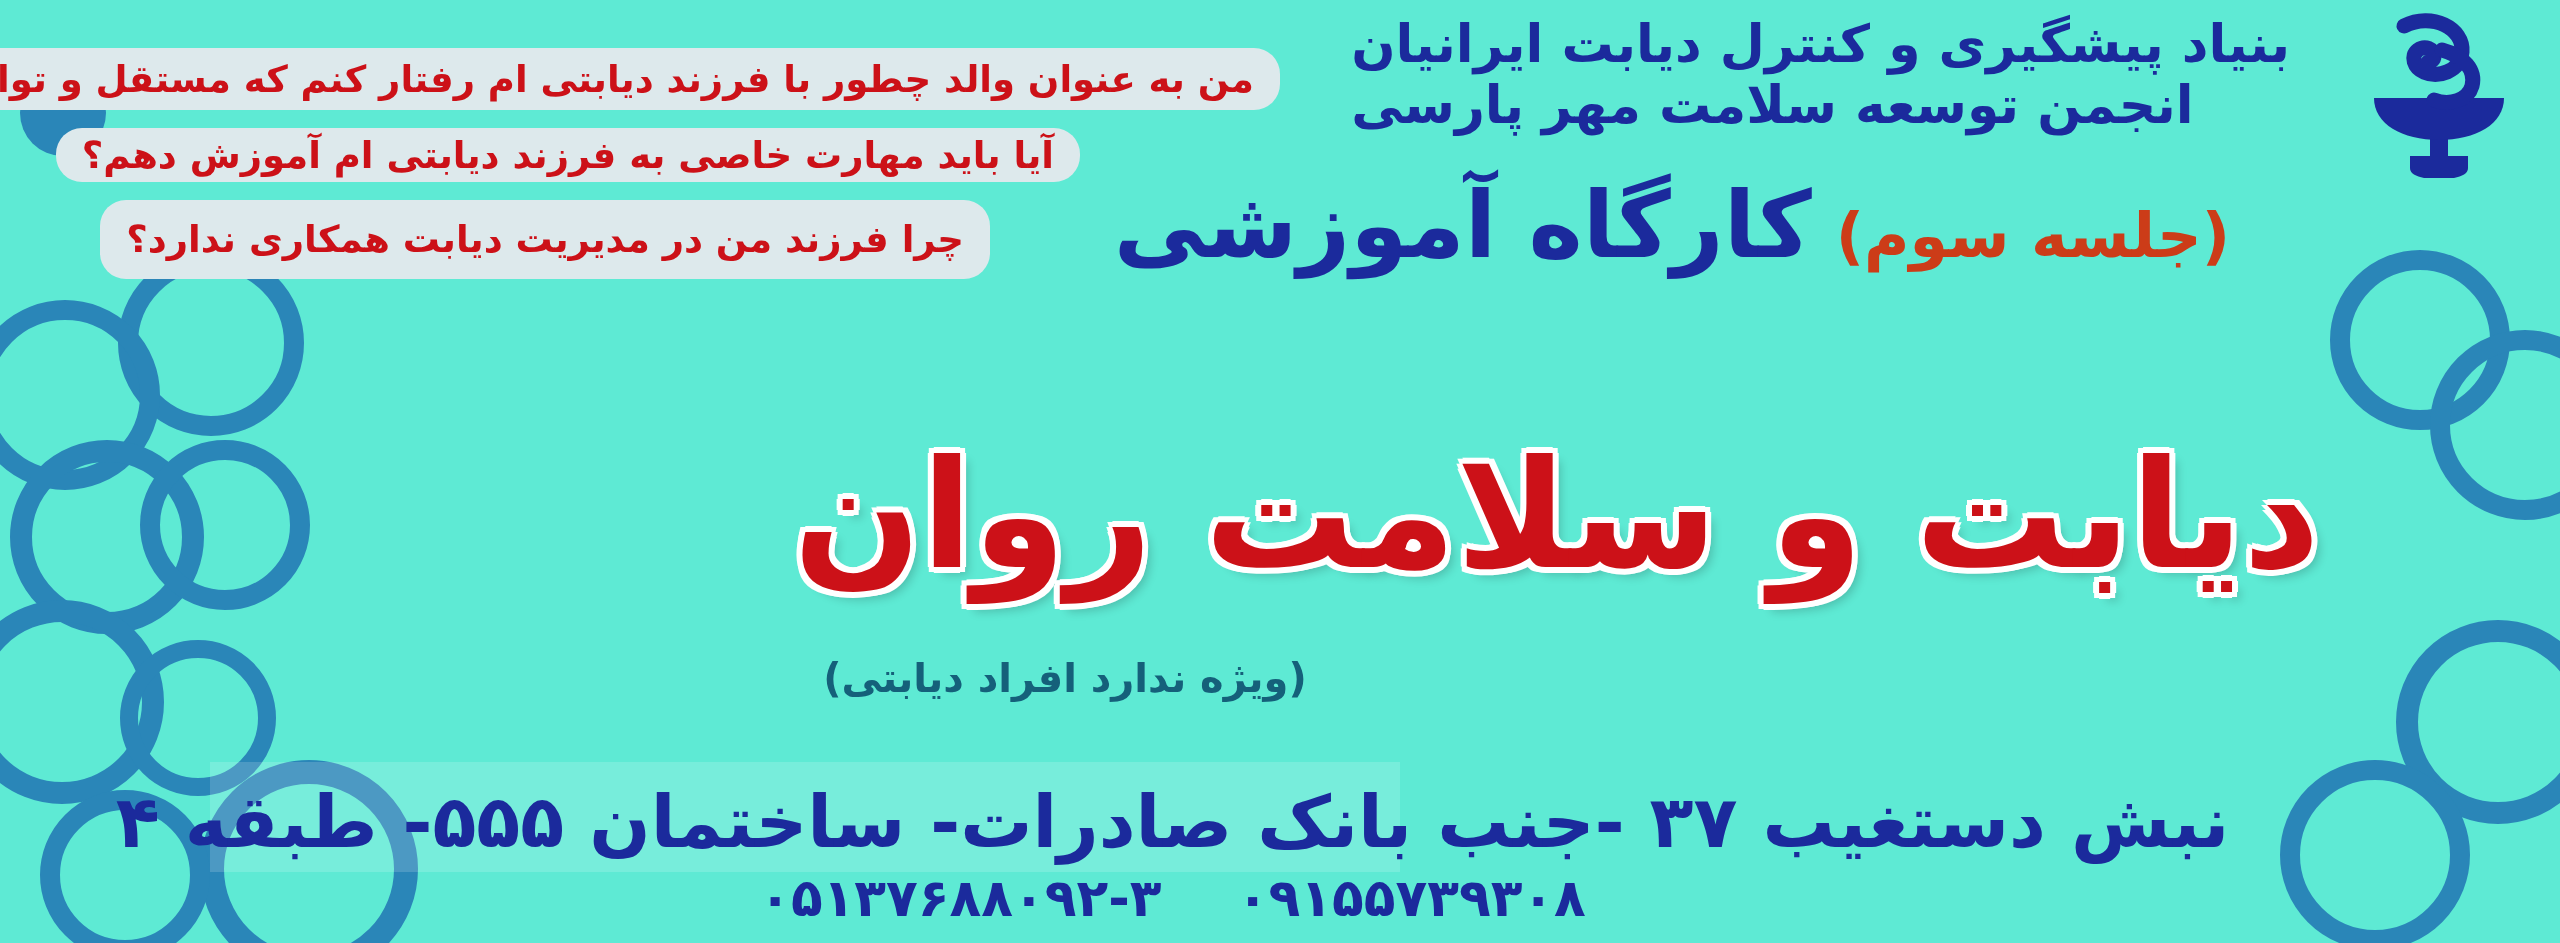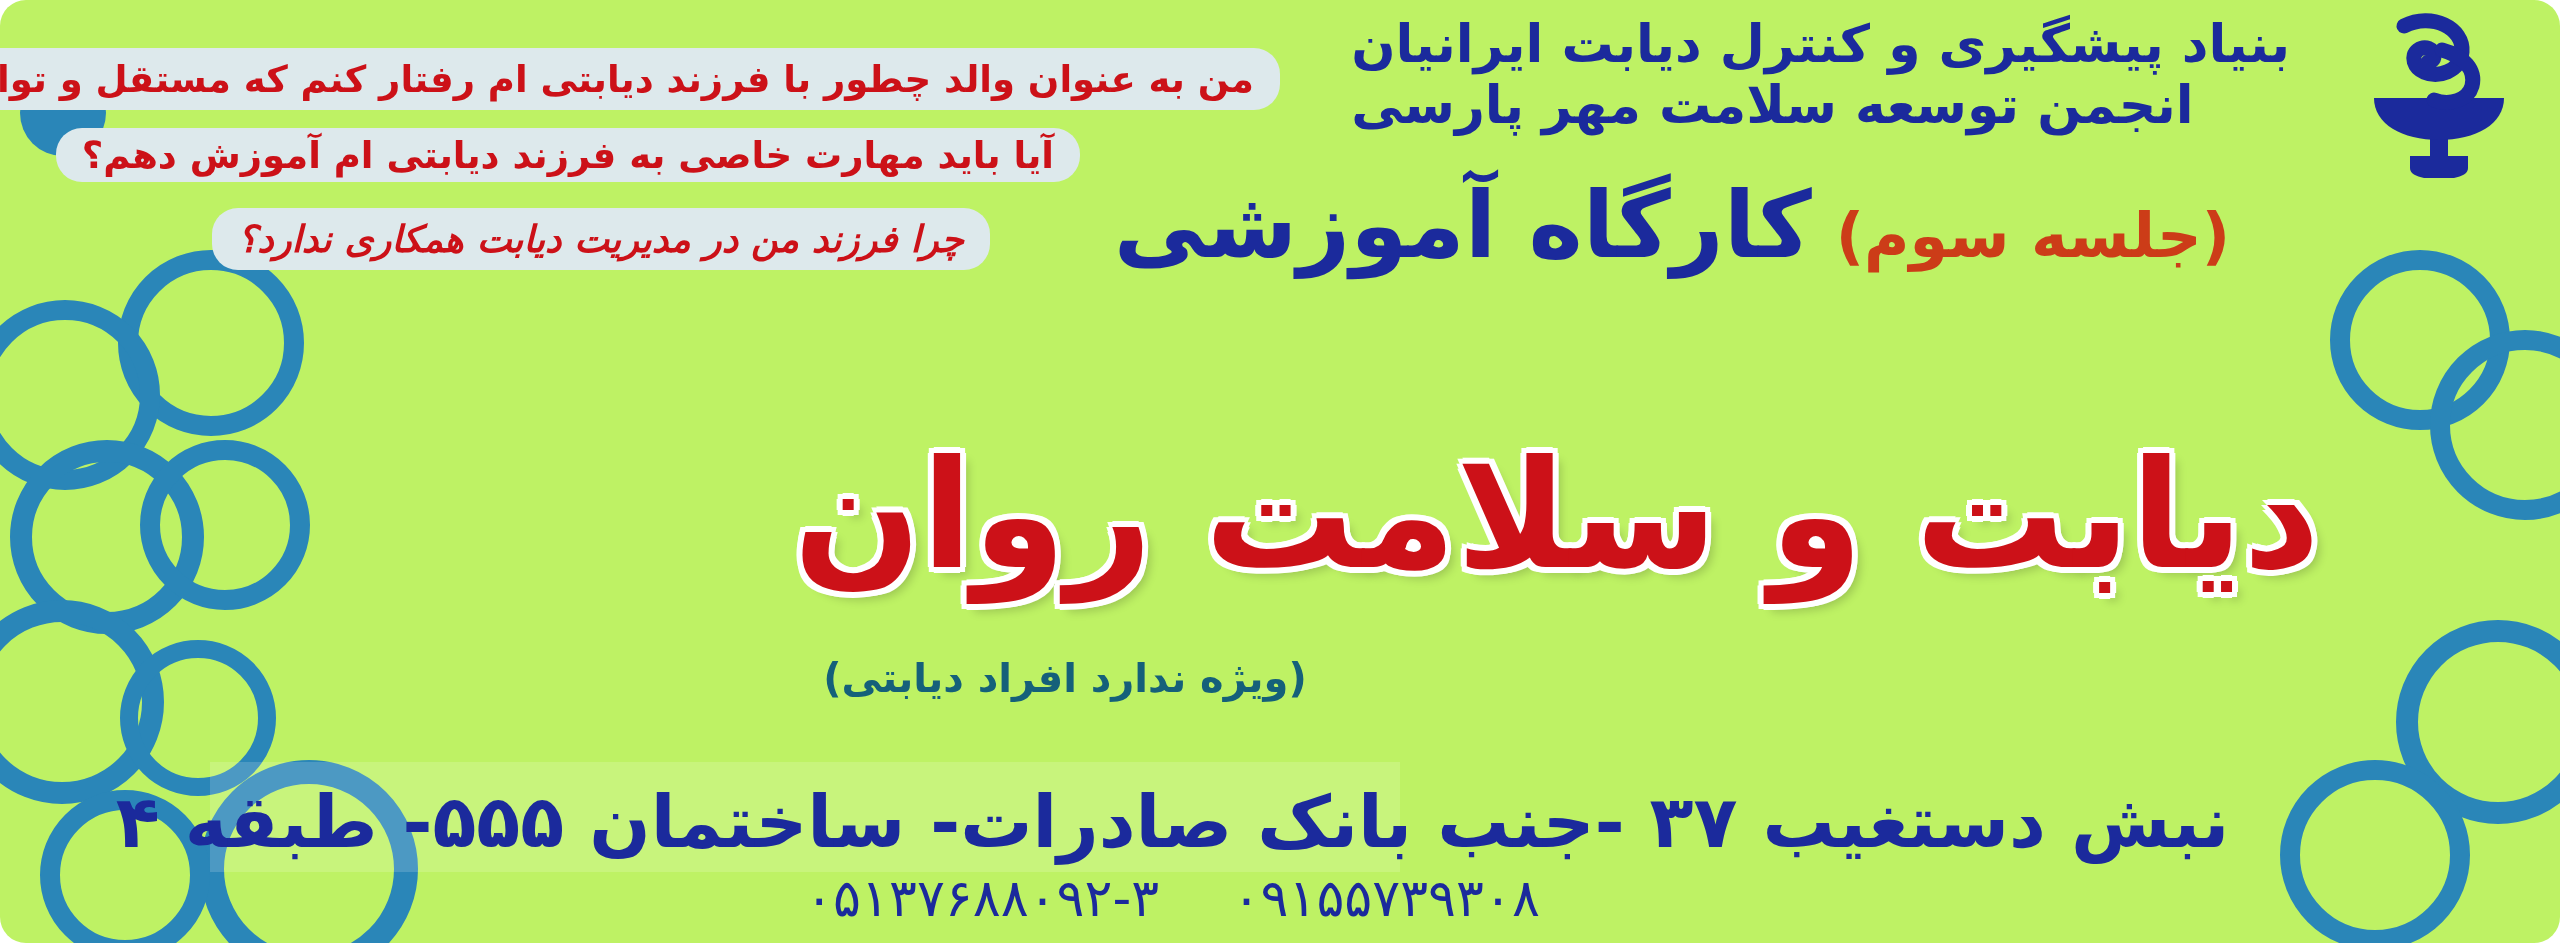--- a/index.html
+++ b/index.html
@@ -6,24 +6,23 @@
   html, body {
     margin: 0;
     padding: 0;
     background: #ffffff;
   }
   #banner {
     position: relative;
     width: 2560px;
     height: 943px;
     overflow: hidden;
-    background: #bef264;
+    background: #5eead4;
     font-family: "DejaVu Sans", "Liberation Sans", sans-serif;
     direction: rtl;
-    border-radius: 26px;
   }
 
   
   .bubbles {
     position: absolute;
     left: 0;
     top: 0;
     width: 780px;
     height: 943px;
     pointer-events: none;
@@ -58,21 +57,21 @@
     display: flex;
     align-items: center;
     justify-content: flex-start;
     padding: 0 26px;
     box-sizing: border-box;
     text-align: right;
     letter-spacing: -0.5px;
   }
   .callout-1 { top: 0px;   right: 10px; height: 62px; font-size: 37px; }
   .callout-2 { top: 80px;  right: 210px; height: 54px; font-size: 37px; }
-  .callout-3 { top: 160px; right: 300px; height: 62px; font-size: 37px; font-style: italic; }
+  .callout-3 { top: 152px; right: 300px; height: 79px; font-size: 37px; }
 
   
   .org-block {
     position: absolute;
     top: 14px;
     right: 270px;
     text-align: left;
     direction: rtl;
   }
   .org-line {
@@ -182,21 +181,21 @@
     padding-right: 215px;
     box-sizing: border-box;
   }
   .phone-line {
     position: absolute;
     top: 868px;
     left: 0;
     right: 0;
     text-align: center;
     color: #1b2a9c;
-    font-weight: normal;
+    font-weight: bold;
     font-size: 52px;
     letter-spacing: 1px;
     white-space: nowrap;
     padding-right: 215px;
     box-sizing: border-box;
     direction: ltr;
   }
   .phone-item { display: inline-block; margin: 0 28px; }
 </style>
 </head>

